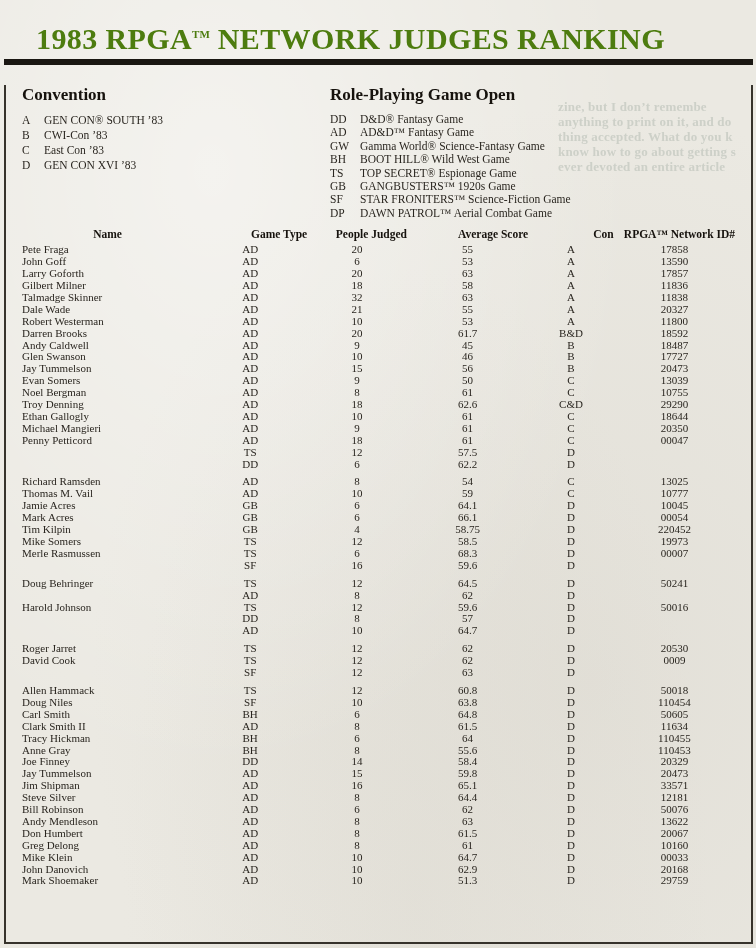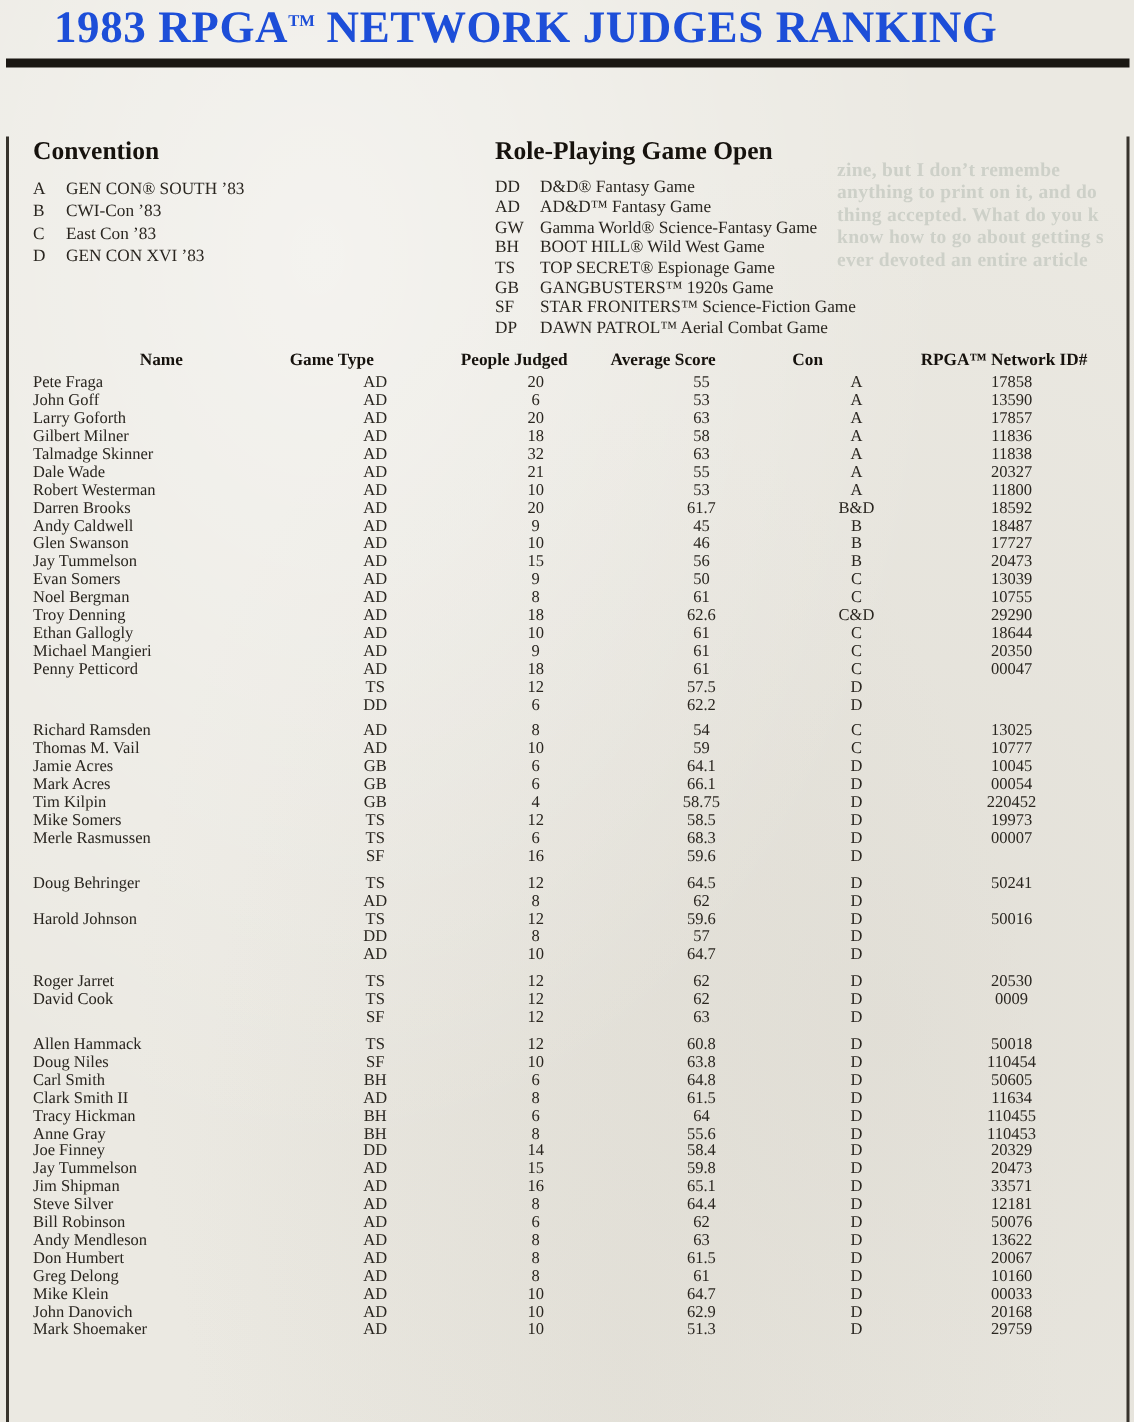--- a/index.html
+++ b/index.html
@@ -8,47 +8,47 @@
     background:#ebe9e2;
     background-image:
       radial-gradient(ellipse at 28% 18%, rgba(255,255,255,0.45) 0%, rgba(255,255,255,0) 55%),
       radial-gradient(ellipse at 78% 72%, rgba(210,206,196,0.35) 0%, rgba(210,206,196,0) 60%),
       radial-gradient(ellipse at 55% 95%, rgba(222,219,210,0.4) 0%, rgba(222,219,210,0) 50%);
     font-family:"Liberation Serif", serif;
     color:#26231e;
     position:relative; overflow:hidden;
   }
   .page-title {
-    margin:2px 0 0 36px;
+    margin:22px 0 0 36px;
     font-size:30px; font-weight:bold; letter-spacing:0.4px;
-    color:#1d4ed8; white-space:nowrap;
+    color:#4d7c0f; white-space:nowrap;
   }
   .page-title sup { font-size:11px; vertical-align:super; letter-spacing:0; }
   .title-bar { height:6px; background:#1a1712; margin:3px 3px 0 4px; }
   .content-box {
     margin:0 3px 0 4px; height:859px;
     border:2px solid #37332c; border-top:none;
     padding:0 16px; box-sizing:border-box;
     position:relative;
   }
   .ghost { position:absolute; top:14px; left:552px; width:196px;
     color:#cdd0c8; font-size:13px; font-weight:bold; line-height:15px;
     letter-spacing:0.2px; pointer-events:none; }
-  .legend { display:flex; margin-top:46px; }
+  .legend { display:flex; margin-top:20px; }
   .legend-col-left { width:308px; flex:0 0 308px; }
   .legend h2 { font-size:17px; margin:0 0 8px 0; color:#16120d; font-weight:bold; }
   .legend-item { display:flex; font-size:11.5px; color:#2a2620; }
   .convention .legend-item { line-height:15px; }
   .games .legend-item { line-height:13.4px; }
   .convention .code { width:22px; flex:0 0 22px; }
   .games .code { width:30px; flex:0 0 30px; }
   .judges-table { width:100%; border-collapse:collapse; table-layout:fixed; margin-top:8px; }
   .judges-table th {
     font-size:11.5px; font-weight:bold; color:#16120d;
-    padding:0 0 4px 0; white-space:nowrap; text-align:left;
+    padding:0 0 4px 0; white-space:nowrap; text-align:right;
   }
   .judges-table th.col-name { text-align:center; }
   .judges-table td {
     font-size:11px; height:11.9px; line-height:11.9px;
     padding:0; white-space:nowrap; text-align:center; color:#29251f;
   }
   .judges-table td:first-child { text-align:left; }
   .judges-table tr.spacer td { height:6px; line-height:6px; }
 </style>
 </head>

